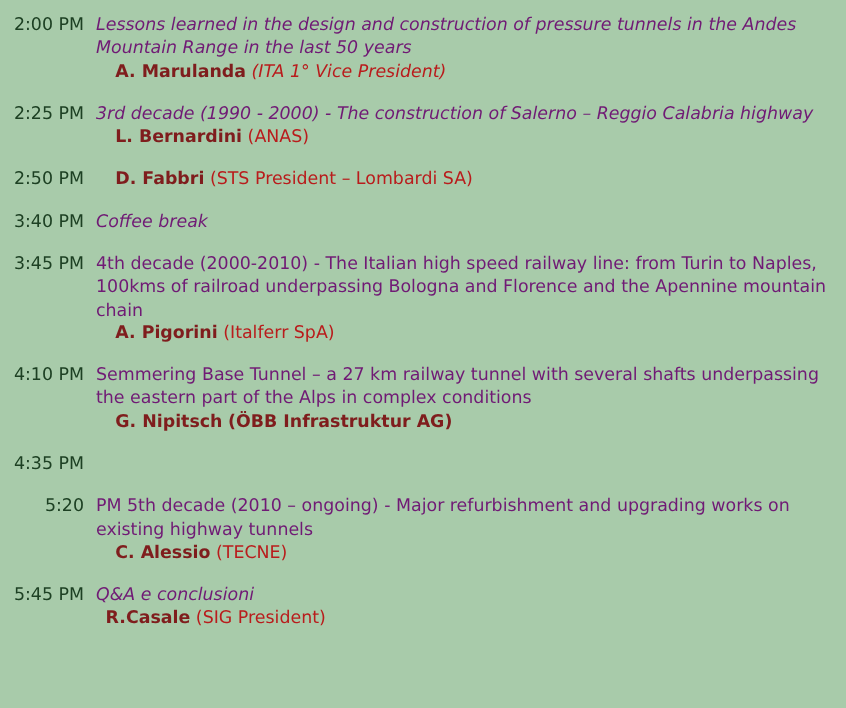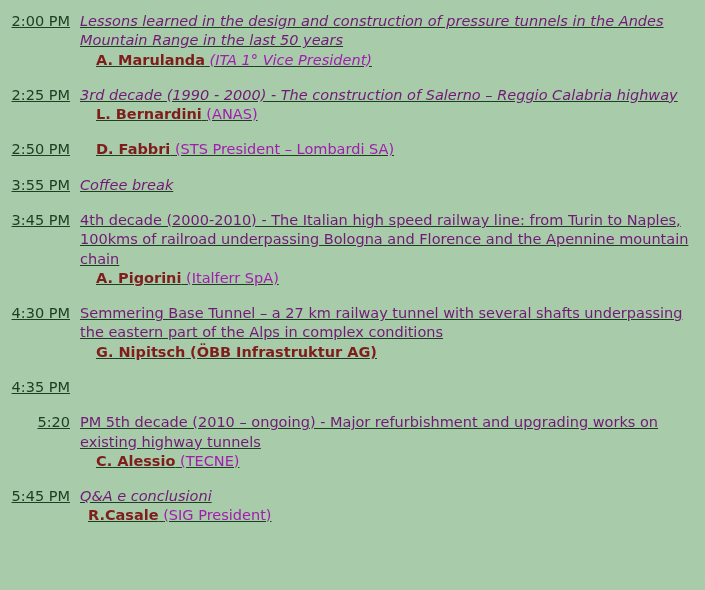--- a/index.html
+++ b/index.html
@@ -11,21 +11,20 @@
     height: 590px;
     background: #a8cbaa;
     font-family: "DejaVu Sans", sans-serif;
     color: #1d4023;
     overflow: hidden;
   }
   .schedule {
     padding: 12px 8px 0 8px;
     box-sizing: border-box;
     width: 705px;
-    text-decoration: underline;
   }
   .entry {
     display: flex;
     align-items: flex-start;
     margin-bottom: 16px;
   }
   .time {
     width: 62px;
     min-width: 62px;
     text-align: right;
@@ -52,21 +51,21 @@
     padding-left: 16px;
   }
   .speaker.nopad {
     padding-left: 8px;
   }
   .speaker .name {
     font-weight: bold;
     color: #7f1d1d;
   }
   .speaker .aff {
-    color: #a21caf;
+    color: #b91c1c;
     text-align: center;
   }
   .speaker .aff.ital {
     font-style: italic;
   }
   .entry.break .title {
     font-style: italic;
   }
 </style>
 </head>
@@ -100,39 +99,39 @@
     <div class="time">2:50 PM</div>
     <div class="body">
       <p class="speaker">
         <span class="name">D. Fabbri</span>
         <span class="aff">(STS President – Lombardi SA)</span>
       </p>
     </div>
   </div>
 
   <div class="entry break">
-    <div class="time">3:55 PM</div>
+    <div class="time">3:40 PM</div>
     <div class="body">
       <p class="title ital">Coffee break</p>
     </div>
   </div>
 
   <div class="entry">
     <div class="time">3:45 PM</div>
     <div class="body">
       <p class="title">4th decade (2000-2010) - The Italian high speed railway line: from Turin to Naples, 100kms of railroad underpassing Bologna and Florence and the Apennine mountain chain</p>
       <p class="speaker">
         <span class="name">A. Pigorini</span>
         <span class="aff">(Italferr SpA)</span>
       </p>
     </div>
   </div>
 
   <div class="entry">
-    <div class="time">4:30 PM</div>
+    <div class="time">4:10 PM</div>
     <div class="body">
       <p class="title">Semmering Base Tunnel – a 27 km railway tunnel with several shafts underpassing the eastern part of the Alps in complex conditions</p>
       <p class="speaker">
         <span class="name">G. Nipitsch</span>
         <span class="name">(ÖBB Infrastruktur AG)</span>
       </p>
     </div>
   </div>
 
   <div class="entry">

